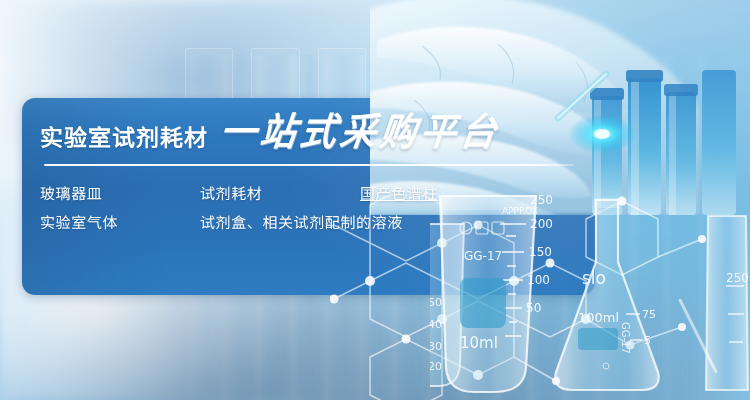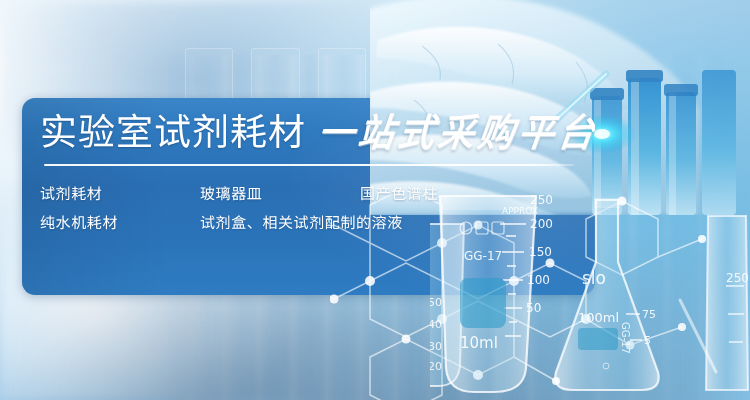--- a/index.html
+++ b/index.html
@@ -118,22 +118,22 @@
   .headline {
     position: absolute;
     left: 18px;
     top: 16px;
     display: flex;
     align-items: flex-end;
     white-space: nowrap;
   }
   .headline-main {
     color: #ffffff;
-    font-size: 37px;
-    font-weight: 400;
+    font-size: 23px;
+    font-weight: 700;
     letter-spacing: 1px;
     line-height: 1;
     text-shadow: 0 1px 2px rgba(10,45,85,0.35);
   }
   .headline-brush {
     color: #ffffff;
     font-family: "Liberation Serif", "DejaVu Serif", serif;
     font-size: 36px;
     font-weight: 700;
     font-style: italic;
@@ -168,21 +168,21 @@
   .cat {
     color: #ffffff;
     font-size: 15px;
     font-weight: 500;
     letter-spacing: .6px;
     white-space: nowrap;
     text-shadow: 0 1px 2px rgba(10,45,85,0.30);
   }
   .c1 { width: 160px; }
   .c2 { width: 160px; }
-  .c3 { width: 140px; }
+  .c3 { width: 140px; text-decoration: underline; }
   .c4 { width: 110px; text-align: right; }
   .cwide { width: 288px; }
 
   
   .glass-svg {
     position: absolute;
     right: 0; bottom: 0;
     width: 320px; height: 210px;
     z-index: 3;
     pointer-events: none;
@@ -425,27 +425,27 @@
 
       <div class="headline">
         <span class="headline-main">实验室试剂耗材</span>
         <span class="headline-brush">一站式采购平台</span>
       </div>
       <div class="headline-rule"></div>
 
       <div class="cats">
 
         <div class="cat-row">
+          <span class="cat c2">玻璃器皿</span>
           <span class="cat c1">试剂耗材</span>
-          <span class="cat c2">玻璃器皿</span>
           <span class="cat c3">国产色谱柱</span>
         </div>
 
         <div class="cat-row">
-          <span class="cat c2">纯水机耗材</span>
+          <span class="cat c2">实验室气体</span>
           <span class="cat cwide">试剂盒、相关试剂配制的溶液</span>
         </div>
 
 
       </div>
     </div>
   </div>
 
 </div>
 

